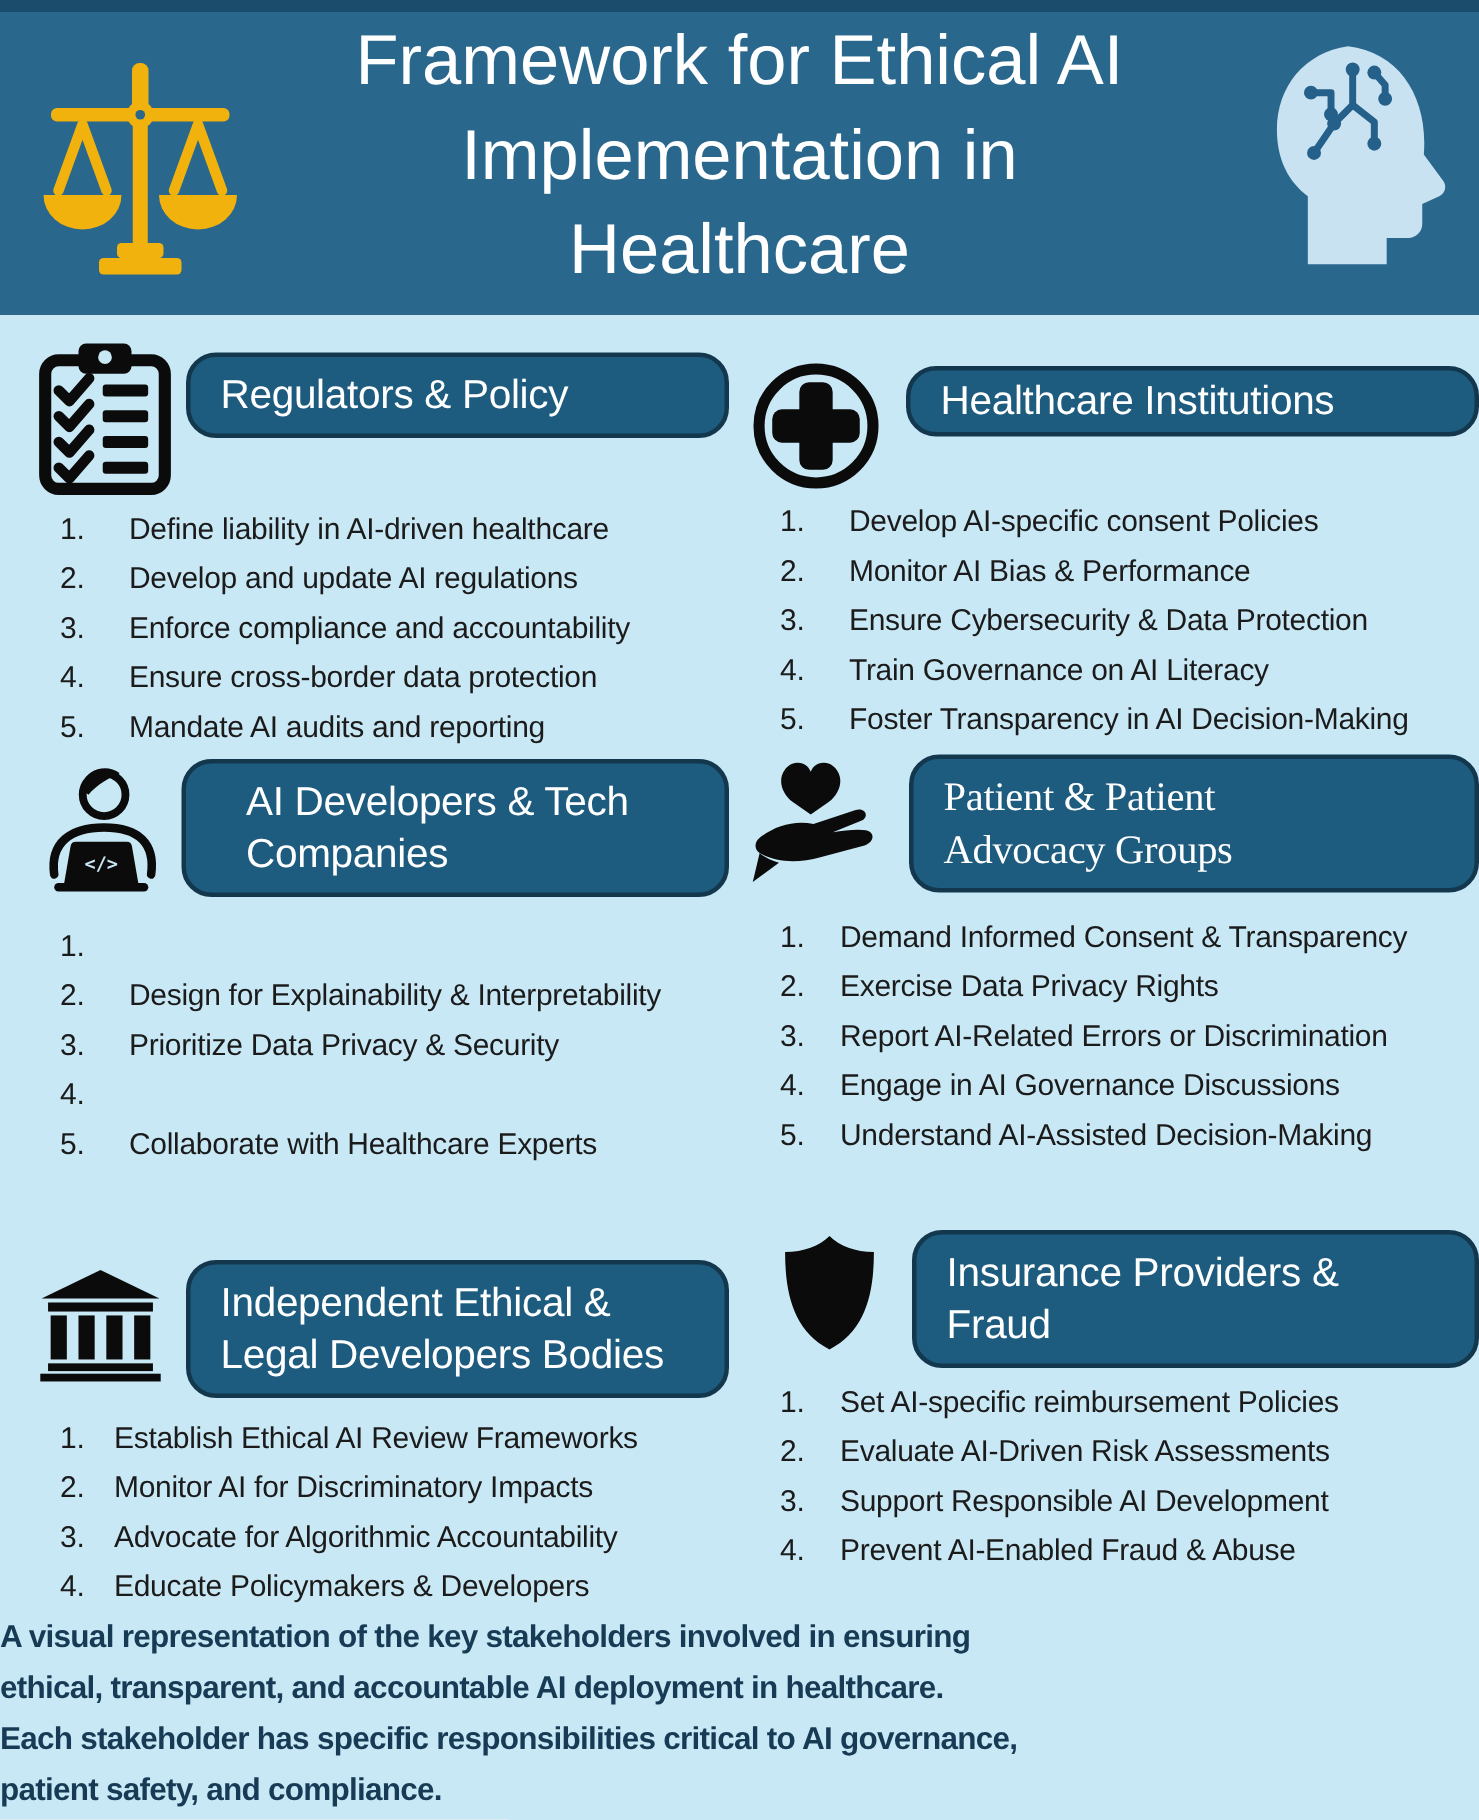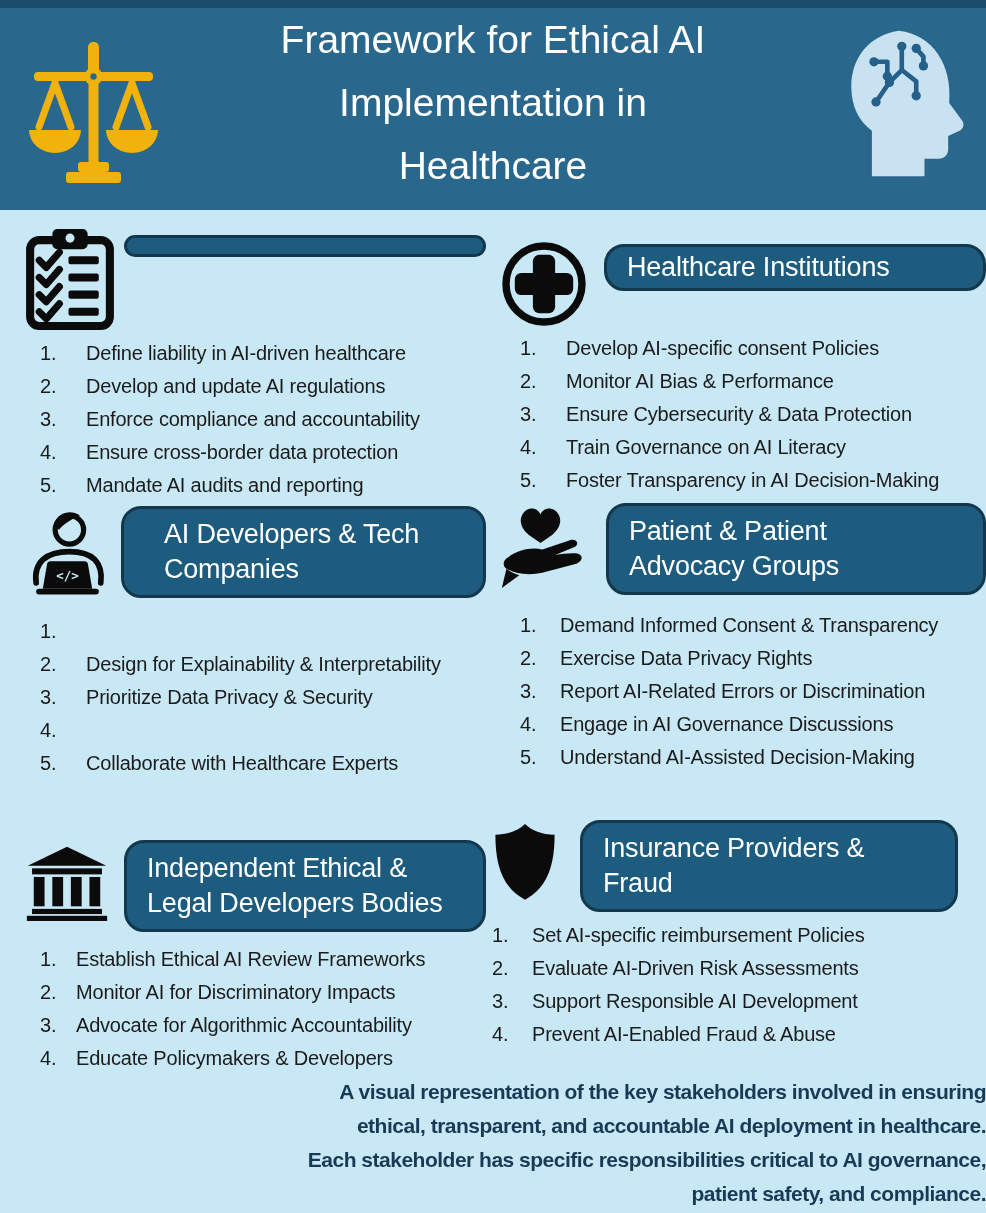--- a/index.html
+++ b/index.html
@@ -2,67 +2,67 @@
 <html><head>
 <meta charset="utf-8">
 <style>
   html,body{margin:0;padding:0;background:#e8eef2;}
   .page{position:relative;width:986px;height:1213px;background:#C9E8F6;overflow:hidden;
         font-family:"Liberation Sans",sans-serif;}
   
   .hero{position:absolute;top:0;left:0;width:986px;height:210px;background:#29678C;}
   .hero-strip{position:absolute;top:0;left:0;width:986px;height:8px;background:#1C4C6B;}
   .hero-title{position:absolute;left:170px;right:170px;top:8px;text-align:center;color:#FFFFFF;
-              font-size:39px;line-height:63px;font-weight:400;letter-spacing:0;}
+              font-size:47px;line-height:63px;font-weight:400;letter-spacing:0;}
   .hero-title div{white-space:nowrap;}
   .icon-scales{position:absolute;left:26px;top:36px;width:135px;height:155px;}
   .icon-head{position:absolute;left:842px;top:24px;width:134px;height:158px;}
   
   .sec{position:absolute;}
   #s1{left:20px;top:222px;width:466px;}
   #s2{left:500px;top:222px;width:486px;}
   #s3{left:20px;top:496px;width:466px;}
   #s4{left:500px;top:496px;width:486px;}
   #s5{left:20px;top:834px;width:466px;}
-  #s6{left:472px;top:810px;width:486px;}
+  #s6{left:500px;top:810px;width:486px;}
   .sec-head{display:flex;align-items:flex-start;}
   .icon-box{flex:none;}
   .pill{flex:1;background:#1D5C7E;border:3px solid #13384E;border-radius:20px;color:#FFFFFF;
         font-size:27px;line-height:35px;font-weight:400;padding:8px 20px;letter-spacing:-0.2px;}
   .pill div{white-space:nowrap;}
   .pill.single{padding:3px 20px;}
   #s1 .icon-box{width:96px;height:106px;margin:4px 6px 0 2px;}
   #s1 .pill{margin-top:13px;}
   #s2 .icon-box{width:88px;height:88px;margin:18px 16px 0 0;}
   #s2 .pill{margin-top:22px;}
   #s3 .icon-box{width:95px;height:105px;margin:6px 6px 0 0;}
   #s3 .pill{margin-top:10px;padding-left:40px;}
   #s4 .icon-box{width:92px;height:88px;margin:8px 14px 0 0;}
-  #s4 .pill{margin-top:7px;}
+  #s4 .pill{margin-top:7px;font-family:Liberation Serif, serif;}
   #s5 .icon-box{width:82px;height:78px;margin:10px 16px 0 6px;}
   #s5 .pill{margin-top:6px;}
   #s6 .icon-box{width:74px;height:86px;margin:8px 18px 0 16px;}
   #s6 .pill{margin-top:10px;}
   
   .list{padding-left:20px;color:#1B1B1B;font-size:20px;letter-spacing:-0.2px;}
   #s1 .list{margin-top:8px;}
   #s2 .list{margin-top:7px;}
   #s3 .list{margin-top:11px;}
   #s4 .list{margin-top:17px;}
   #s5 .list{margin-top:14px;}
   #s6 .list{margin-top:10px;}
   .li{display:flex;margin-bottom:6px;line-height:27px;}
   .num{flex:none;width:46px;}
   #s4 .num{width:40px;}
   #s5 .num{width:36px;}
   #s6 .num{width:40px;}
   .txt{white-space:nowrap;}
   .li.wrap .txt{white-space:normal;flex:1;}
   
-  .footer{position:absolute;top:1075px;left:0;width:986px;text-align:right;color:#173B55;
+  .footer{position:absolute;top:1075px;left:0;width:986px;text-align:left;color:#173B55;
           font-size:21px;line-height:34px;font-weight:700;letter-spacing:-0.5px;}
   .footer div{white-space:nowrap;}
 </style>
 </head>
 <body>
 
 <div class="page">
 
   <div class="hero">
     <div class="hero-strip"></div>
@@ -123,20 +123,21 @@
             <path d="M17,68 L24,75 L37,60"></path>
               <path d="M17,85 L24,92 L37,77"></path>
           </g>
           <rect x="46" y="30" width="30" height="8" rx="2"></rect>
             <rect x="46" y="47" width="30" height="8" rx="2"></rect>
           <rect x="46" y="64" width="30" height="8" rx="2"></rect>
             <rect x="46" y="81" width="30" height="8" rx="2"></rect>
         </svg>
       </div>
       <div class="pill">
+        <div>Regulators &amp; Policy</div>
       </div>
     </div>
     <div class="list">
       <div class="li">
           <span class="num">1.</span>
           <span class="txt">Define liability in AI-driven healthcare</span>
         </div>
       <div class="li">
           <span class="num">2.</span>
           <span class="txt">Develop and update AI regulations</span>

